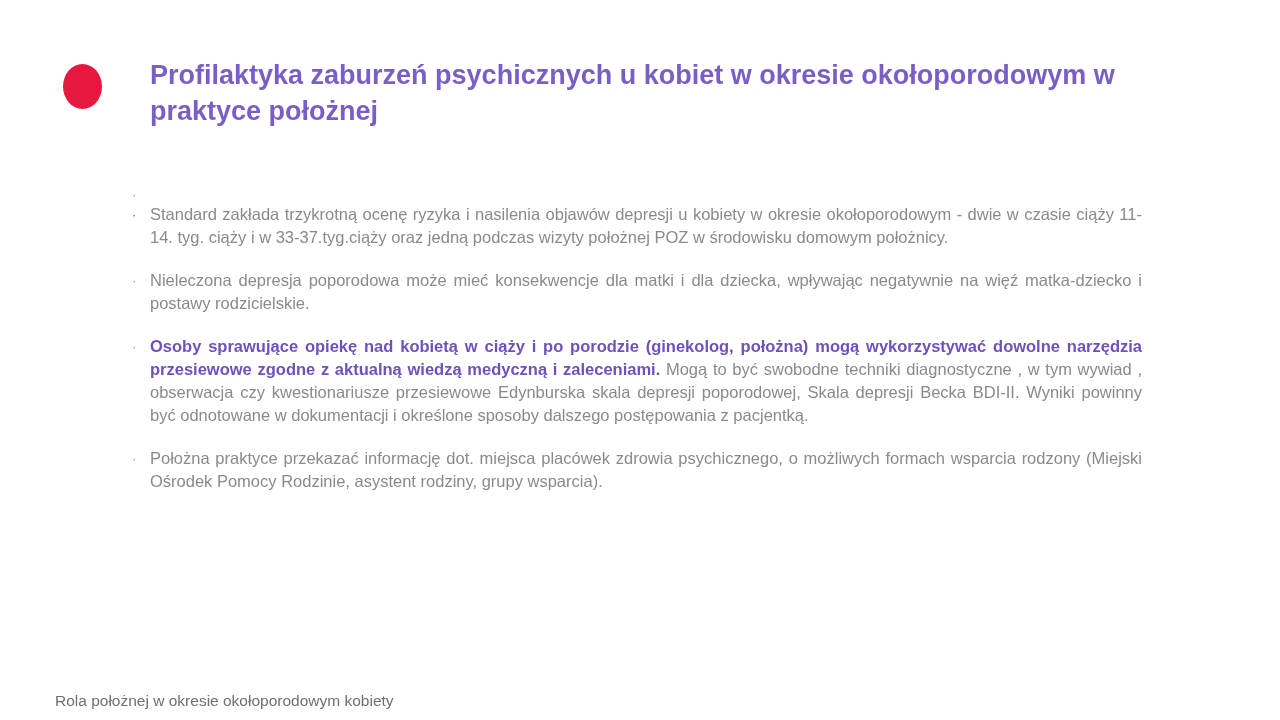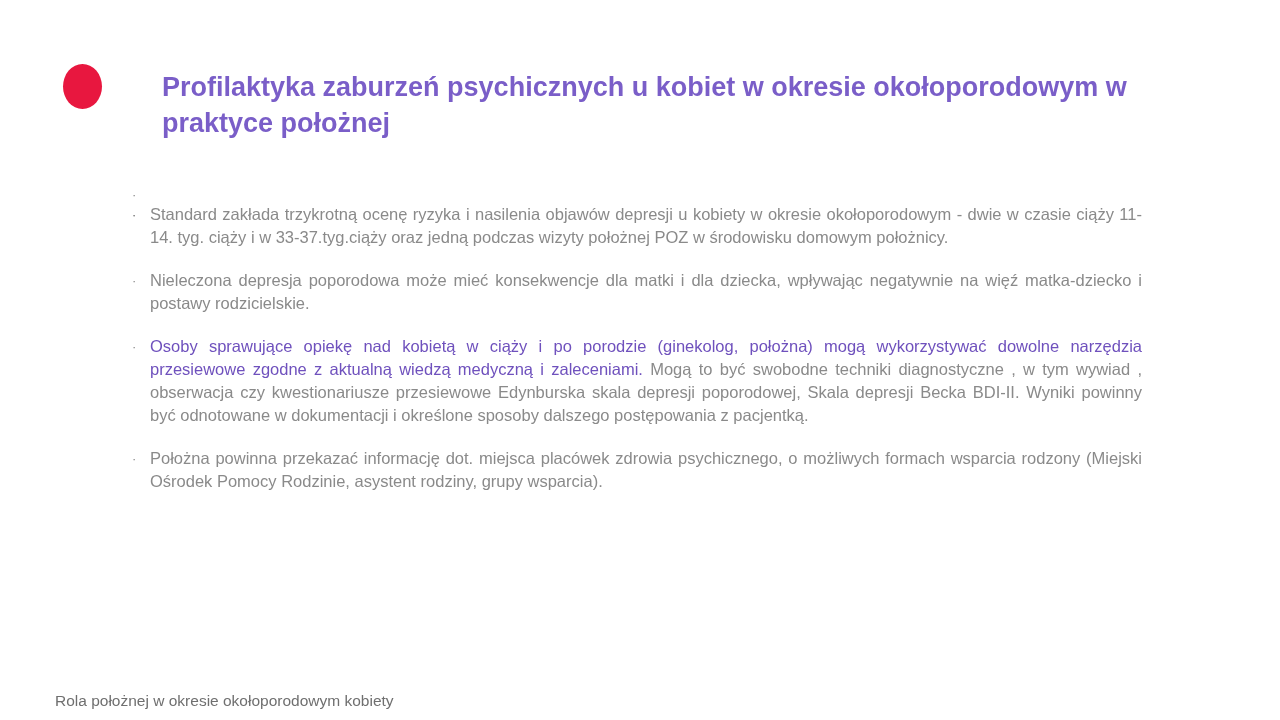--- a/index.html
+++ b/index.html
@@ -25,21 +25,21 @@
   }
   .slide-title {
     position: absolute;
     left: 150px;
     top: 57px;
     width: 980px;
     font-size: 27px;
     font-weight: bold;
     line-height: 36px;
     letter-spacing: 0px;
-    margin: 12px;
+    margin: 0;
   }
   .bullets {
     position: absolute;
     left: 150px;
     top: 183px;
     width: 992px;
   }
   .bullet-item {
     position: relative;
     margin-bottom: 20px;
@@ -49,21 +49,21 @@
   }
   .bullet-marker {
     position: absolute;
     left: -18px;
     top: 0;
     font-size: 13px;
     line-height: 23px;
   }
   .bullet-text em {
     font-style: normal;
-    font-weight: normal;
+    font-weight: bold;
   }
   .slide-footer {
     position: absolute;
     left: 55px;
     top: 692px;
     font-size: 15.5px;
     margin: 0;
     text-align: center;
   }
 </style>
@@ -72,16 +72,16 @@
 
 <div class="slide" style="background: rgb(255, 255, 255);">
   <div class="accent-dot" style="background: rgb(232, 23, 63);"></div>
   <h1 class="slide-title" style="color: rgb(122, 94, 200);">Profilaktyka zaburzeń psychicznych u kobiet w okresie okołoporodowym w praktyce położnej</h1>
   <div class="bullets">
       <div class="bullet-item" style="color: rgb(138, 138, 138);"><span class="bullet-marker" style="color: rgb(138, 138, 138);">·</span></div>
       <div class="bullet-item" style="color: rgb(138, 138, 138);"><span class="bullet-marker" style="color: rgb(138, 138, 138);">·</span></div>
       <div class="bullet-item" style="color: rgb(138, 138, 138);"><span class="bullet-marker" style="color: rgb(138, 138, 138);">·</span><span class="bullet-text"><span>Standard zakłada trzykrotną ocenę ryzyka i nasilenia objawów depresji u kobiety w okresie okołoporodowym - dwie w czasie ciąży 11-14. tyg. ciąży i w 33-37.tyg.ciąży oraz jedną podczas wizyty położnej POZ w środowisku domowym położnicy.</span></span></div>
       <div class="bullet-item" style="color: rgb(138, 138, 138);"><span class="bullet-marker" style="color: rgb(138, 138, 138);">·</span><span class="bullet-text"><span>Nieleczona depresja poporodowa może mieć konsekwencje dla matki i dla dziecka, wpływając negatywnie na więź matka-dziecko i postawy rodzicielskie.</span></span></div>
       <div class="bullet-item" style="color: rgb(138, 138, 138);"><span class="bullet-marker" style="color: rgb(138, 138, 138);">·</span><span class="bullet-text"><em style="color: rgb(111, 81, 189);">Osoby sprawujące opiekę nad kobietą w ciąży i po porodzie (ginekolog, położna) mogą wykorzystywać dowolne narzędzia przesiewowe zgodne z aktualną wiedzą medyczną i zaleceniami.</em><span> Mogą to być swobodne techniki diagnostyczne , w tym wywiad , obserwacja  czy kwestionariusze   przesiewowe  Edynburska skala depresji poporodowej,  Skala depresji  Becka BDI-II. Wyniki powinny być odnotowane w dokumentacji i określone sposoby dalszego postępowania  z pacjentką.</span></span></div>
-      <div class="bullet-item" style="color: rgb(138, 138, 138);"><span class="bullet-marker" style="color: rgb(138, 138, 138);">·</span><span class="bullet-text"><span>Położna powinna przekazać informację dot. miejsca placówek zdrowia psychicznego, o możliwych formach wsparcia rodzony (Miejski Ośrodek Pomocy Rodzinie, asystent rodziny, grupy wsparcia).</span></span></div>
+      <div class="bullet-item" style="color: rgb(138, 138, 138);"><span class="bullet-marker" style="color: rgb(138, 138, 138);">·</span><span class="bullet-text"><span>Położna praktyce przekazać informację dot. miejsca placówek zdrowia psychicznego, o możliwych formach wsparcia rodzony (Miejski Ośrodek Pomocy Rodzinie, asystent rodziny, grupy wsparcia).</span></span></div>
     </div>
   <p class="slide-footer" style="color: rgb(111, 111, 111);">Rola położnej w okresie okołoporodowym kobiety</p>
 </div>
 
 </body></html>

